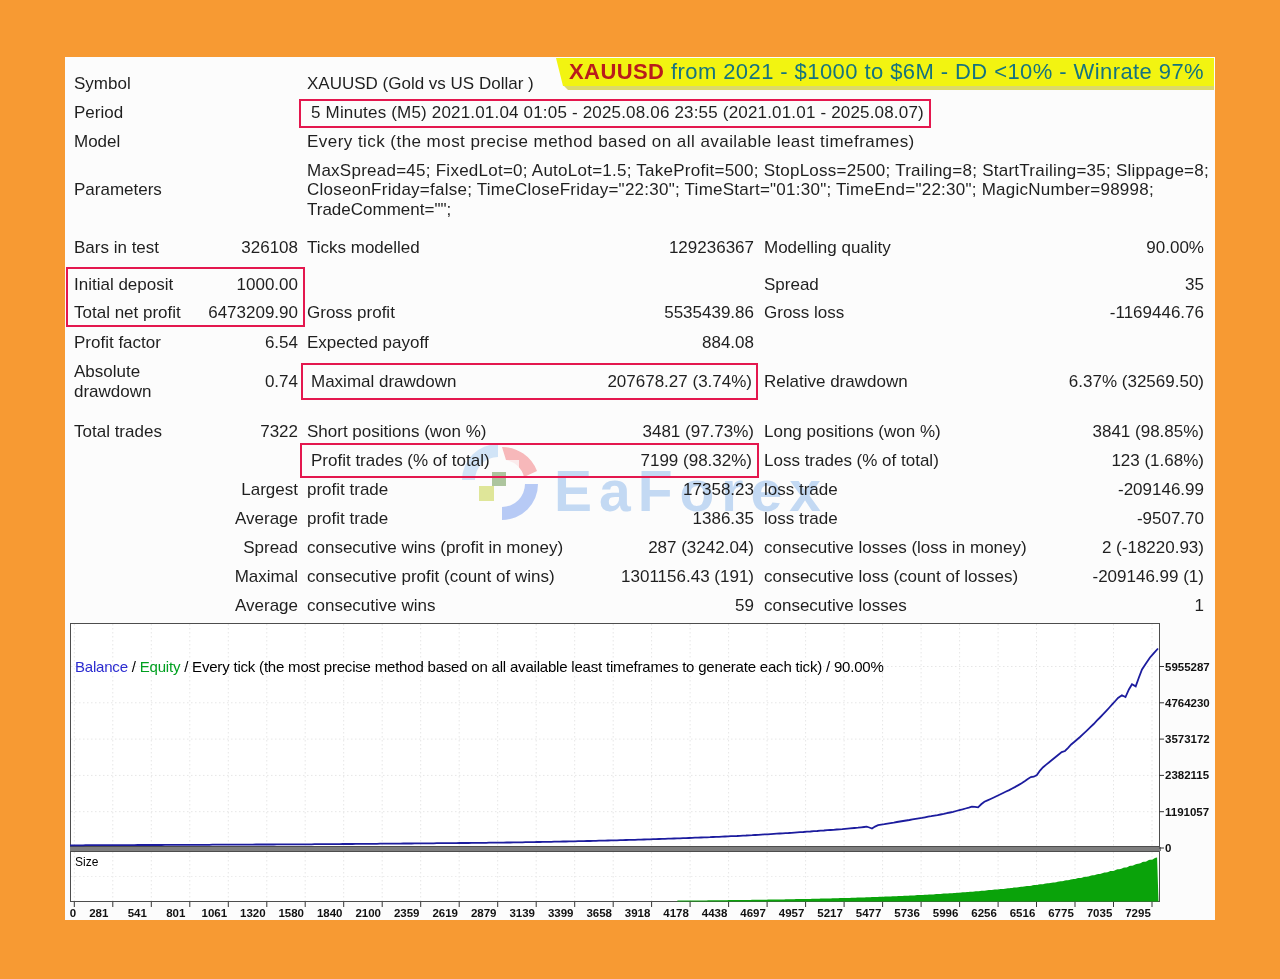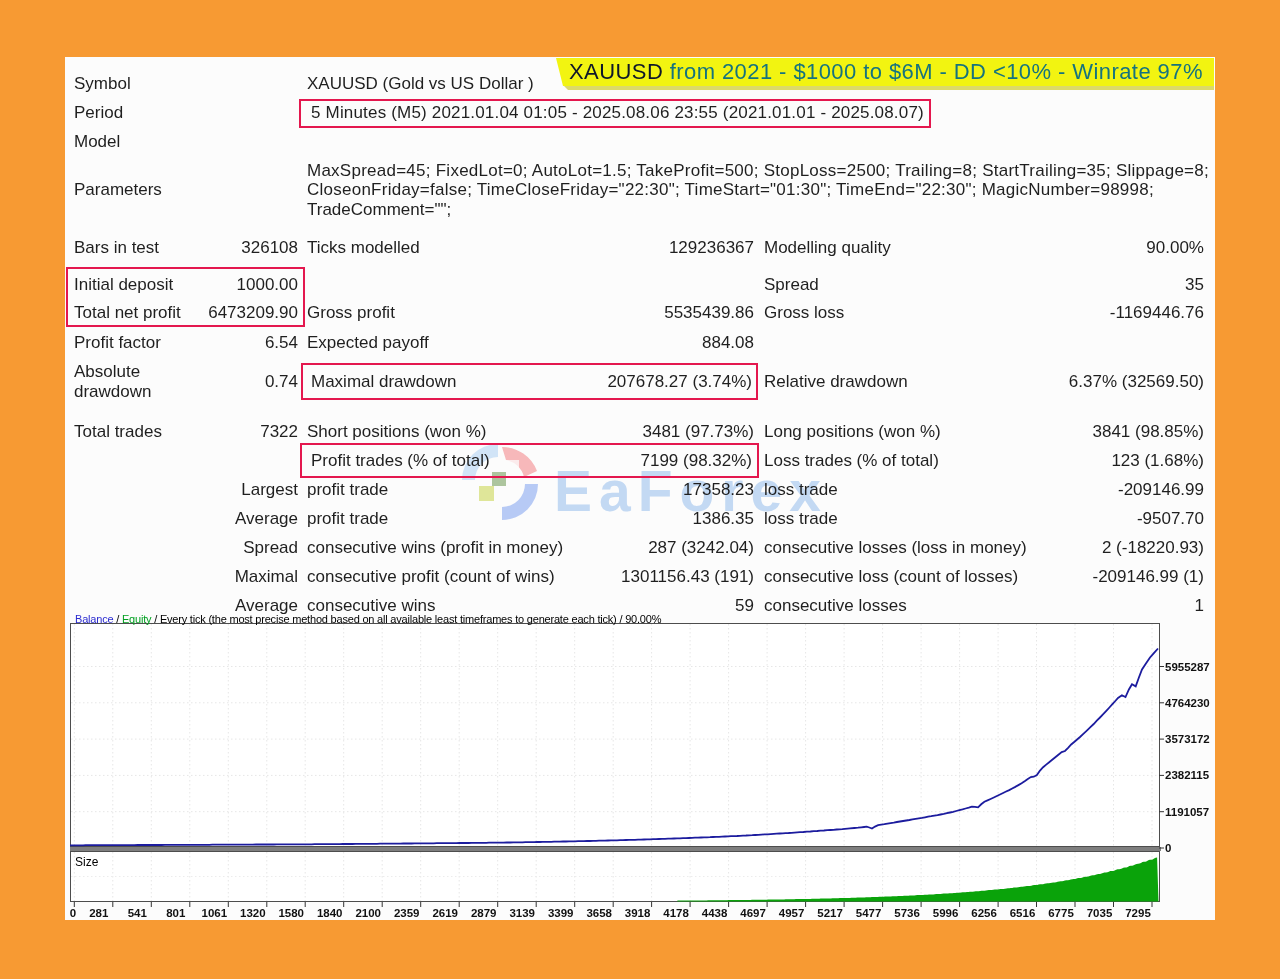--- a/index.html
+++ b/index.html
@@ -3,31 +3,31 @@
 *{margin:0;padding:0;box-sizing:border-box}
 body{width:1280px;height:979px;background:#f79a33;font-family:"Liberation Sans",sans-serif;position:relative;overflow:hidden}
 .panel{position:absolute;left:65px;top:57px;width:1150px;height:863px;background:#fcfcfc}
 .t{position:absolute;font-size:17px;line-height:28px;height:28px;color:#1f1f1f;white-space:nowrap}
 .r{text-align:right}
 .p2{letter-spacing:0.18px}
 .pp{letter-spacing:0.25px}
 .md{letter-spacing:0.45px}
 .redbox{position:absolute;border:2px solid #e4174e;z-index:5}
 .banner{position:absolute;left:491px;top:1px;width:658px;height:28px;background:#f2f411;clip-path:polygon(0 0,100% 0,100% 100%,7px 100%);z-index:4;font-size:22px;line-height:27px;white-space:nowrap;padding-left:13px;letter-spacing:0.42px;color:#15737f}
-.banner b{color:#0f172a;font-weight:400}
+.banner b{color:#b91c1c;font-weight:700}
 .bshadow{position:absolute;left:498px;top:28px;width:651px;height:5px;background:#dcda69;clip-path:polygon(0 0,100% 0,100% 100%,5px 100%);z-index:3}
 .chartbox{position:absolute;left:5px;top:566px;width:1090px;height:224px;border:1px solid #4d4d4d;background:#fff;z-index:1}
 .sep{position:absolute;left:5px;top:790px;width:1091px;height:4px;background:#7e7e7e;z-index:2}
 .sizebox{position:absolute;left:5px;top:794px;width:1090px;height:51px;border:1px solid #4d4d4d;background:#fff;z-index:1}
 .chartsvg{position:absolute;left:0;top:560px;z-index:2}
 .gl{stroke:#e6e6e6;stroke-width:1;stroke-dasharray:1.5 2.5;fill:none}
 .tk{stroke:#333;stroke-width:1;fill:none}
 .xl{font-size:11.5px;font-weight:700;fill:#111;text-anchor:middle}
 .yl{font-size:11.5px;font-weight:700;fill:#111}
-.legend{position:absolute;left:10px;top:556px;font-size:11px;letter-spacing:-0.2px;color:#000;z-index:3;white-space:nowrap}
+.legend{position:absolute;left:10px;top:601px;font-size:15px;letter-spacing:-0.2px;color:#000;z-index:3;white-space:nowrap}
 .sizelbl{position:absolute;left:10px;top:798px;font-size:12px;color:#000;z-index:3}
 .wm{position:absolute;z-index:0}
 .wmtext{position:absolute;left:489px;top:401px;font-size:57px;font-weight:700;color:rgba(110,165,230,0.40);letter-spacing:7px;z-index:0}
 </style></head><body>
 <div class="panel">
 <div class="wm" style="left:397px;top:387px"><svg width="78" height="76" viewBox="0 0 78 76">
 <path d="M36,0 A36,36 0 0 0 0,36 L13,36 A23,23 0 0 1 36,13 Z" fill="rgba(150,195,240,0.42)"></path>
 <path d="M40,3 A37,37 0 0 1 75,27 L62,33 A23,23 0 0 0 44,16 Z" fill="rgba(242,115,120,0.5)"></path>
 <path d="M76,40 A36,36 0 0 1 40,76 L40,63 A23,23 0 0 0 63,40 Z" fill="rgba(125,160,238,0.55)"></path>
 <rect x="35" y="16" width="22" height="26" fill="rgba(252,252,252,0.75)"></rect>
@@ -39,20 +39,21 @@
 <div class="banner"><b>XAUUSD</b>&nbsp;from 2021 - $1000 to $6M - DD &lt;10% - Winrate 97%</div>
 <div class="redbox" style="left:234px;top:42px;width:632px;height:29px"></div>
 <div class="redbox" style="left:1px;top:210px;width:239px;height:60px"></div>
 <div class="redbox" style="left:236px;top:306px;width:457px;height:37px"></div>
 <div class="redbox" style="left:235px;top:386px;width:459px;height:35px"></div>
 <div class="t" style="left:9px;top:13px">Symbol</div>
 <div class="t" style="left:242px;top:13px">XAUUSD (Gold vs US Dollar )</div>
 <div class="t" style="left:9px;top:42px">Period</div>
 <div class="t p2" style="left:246px;top:42px">5 Minutes (M5) 2021.01.04 01:05 - 2025.08.06 23:55 (2021.01.01 - 2025.08.07)</div>
 <div class="t" style="left:9px;top:71px">Model</div>
+<div class="t md" style="left:242px;top:71px">Every tick (the most precise method based on all available least timeframes)</div>
 <div class="t" style="left:9px;top:119px">Parameters</div>
 <div class="t pp" style="left:242px;top:100px">MaxSpread=45; FixedLot=0; AutoLot=1.5; TakeProfit=500; StopLoss=2500; Trailing=8; StartTrailing=35; Slippage=8;</div>
 <div class="t pp" style="left:242px;top:119px">CloseonFriday=false; TimeCloseFriday="22:30"; TimeStart="01:30"; TimeEnd="22:30"; MagicNumber=98998;</div>
 <div class="t" style="left:242px;top:139px">TradeComment="";</div>
 <div class="t" style="left:9px;top:177px">Bars in test</div>
 <div class="t r" style="right:917px;top:177px">326108</div>
 <div class="t" style="left:242px;top:177px">Ticks modelled</div>
 <div class="t r" style="right:461px;top:177px">129236367</div>
 <div class="t" style="left:699px;top:177px">Modelling quality</div>
 <div class="t r" style="right:11px;top:177px">90.00%</div>

